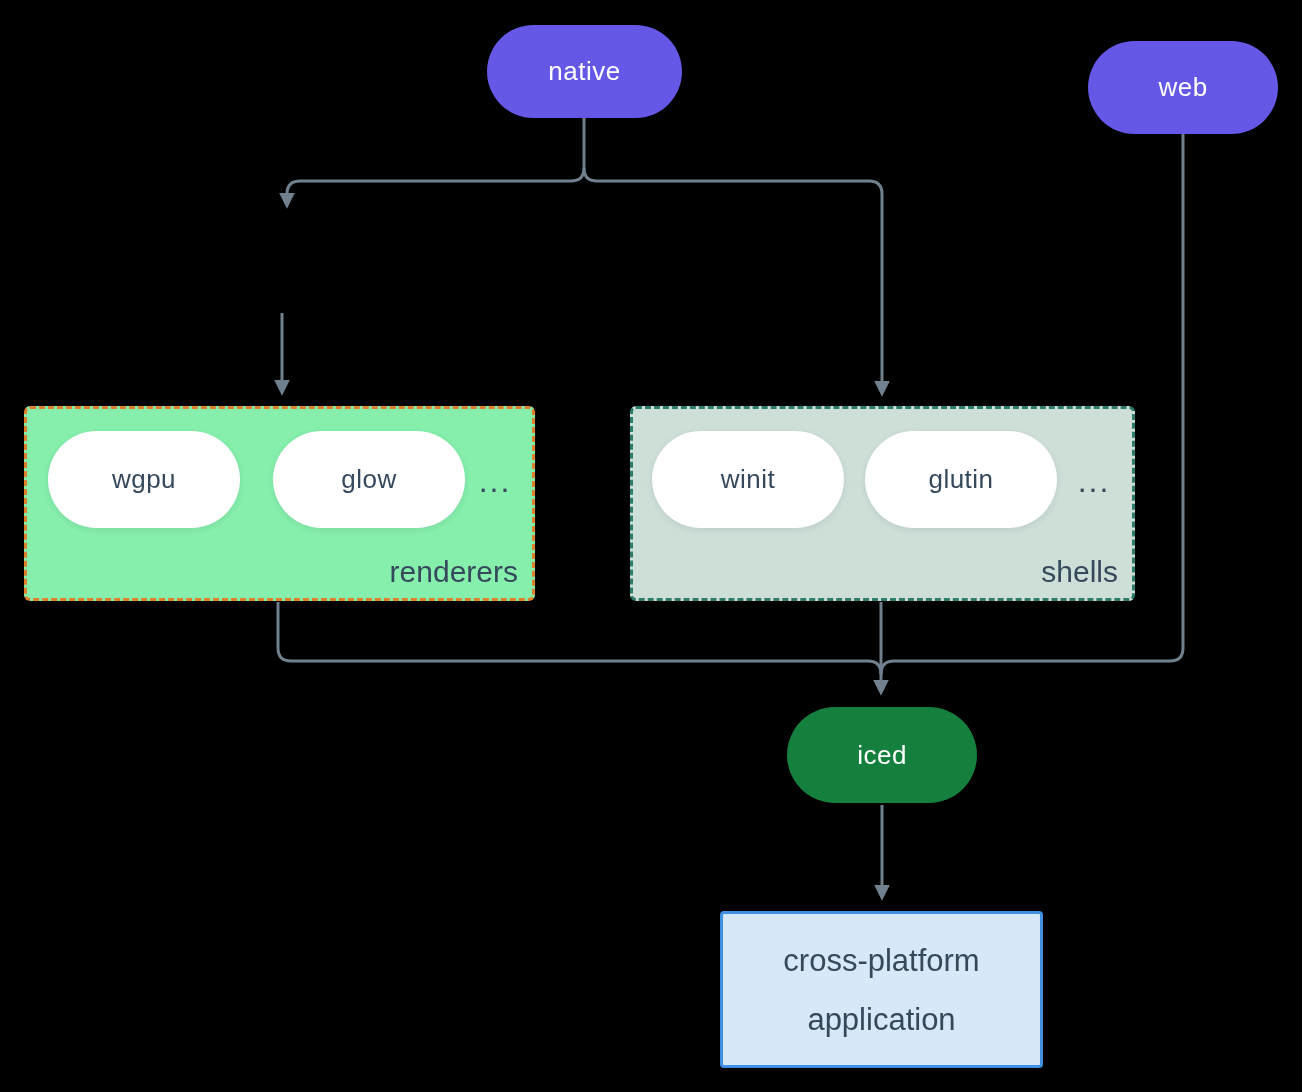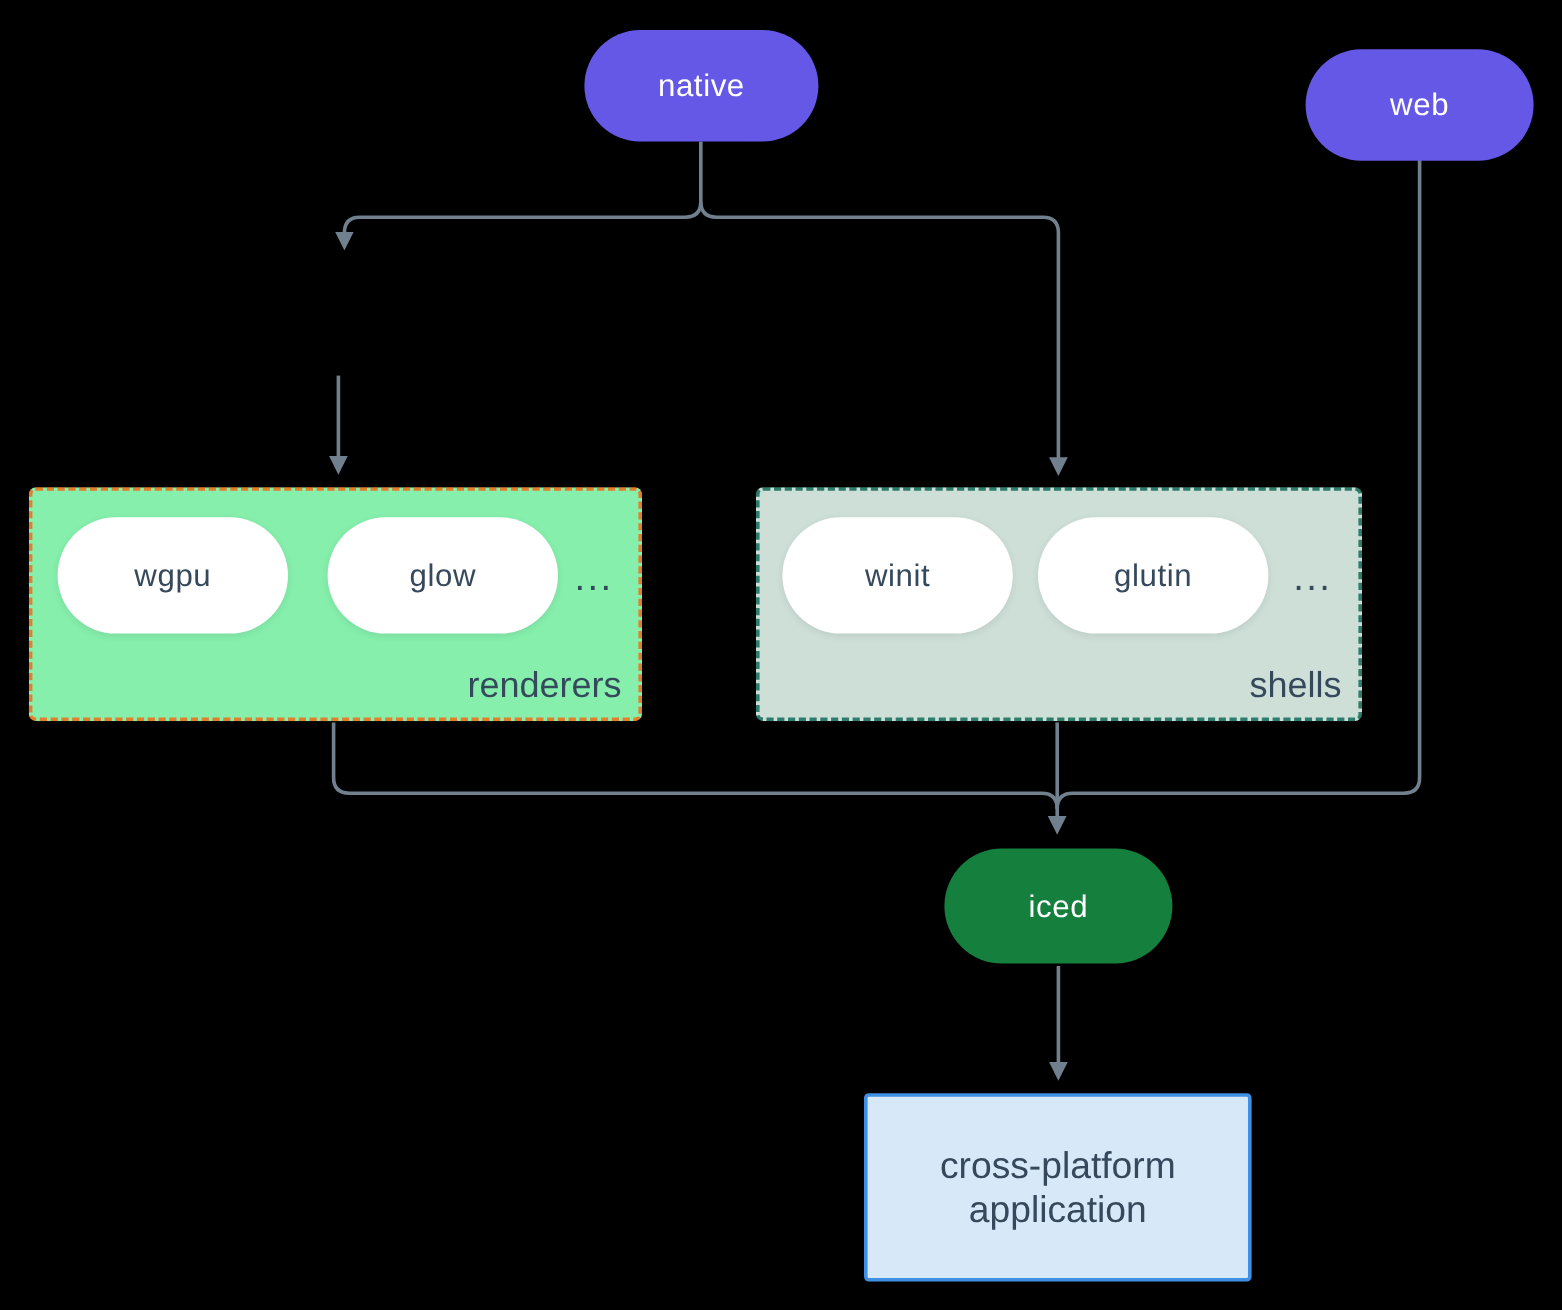--- a/index.html
+++ b/index.html
@@ -58,21 +58,21 @@
   #group-shells .ellipsis{left:429px;}
   .group-label{
     position:absolute;right:14px;bottom:9px;
     color:#36495c;font-size:30px;
   }
   #node-application{
     position:absolute;left:720px;top:911px;width:323px;height:157px;
     box-sizing:border-box;
     background:#d7e8f8;border:3px solid #3f8fe2;border-radius:4px;
     display:flex;align-items:center;justify-content:center;text-align:center;
-    color:#36495c;font-size:31px;line-height:36px;
+    color:#36495c;font-size:31px;line-height:59px;
     padding:0 28px;
   }
 </style>
 </head>
 <body>
 
 <div class="canvas">
 
   <svg class="connectors" viewBox="0 0 1302 1092" fill="none">
     <defs>

